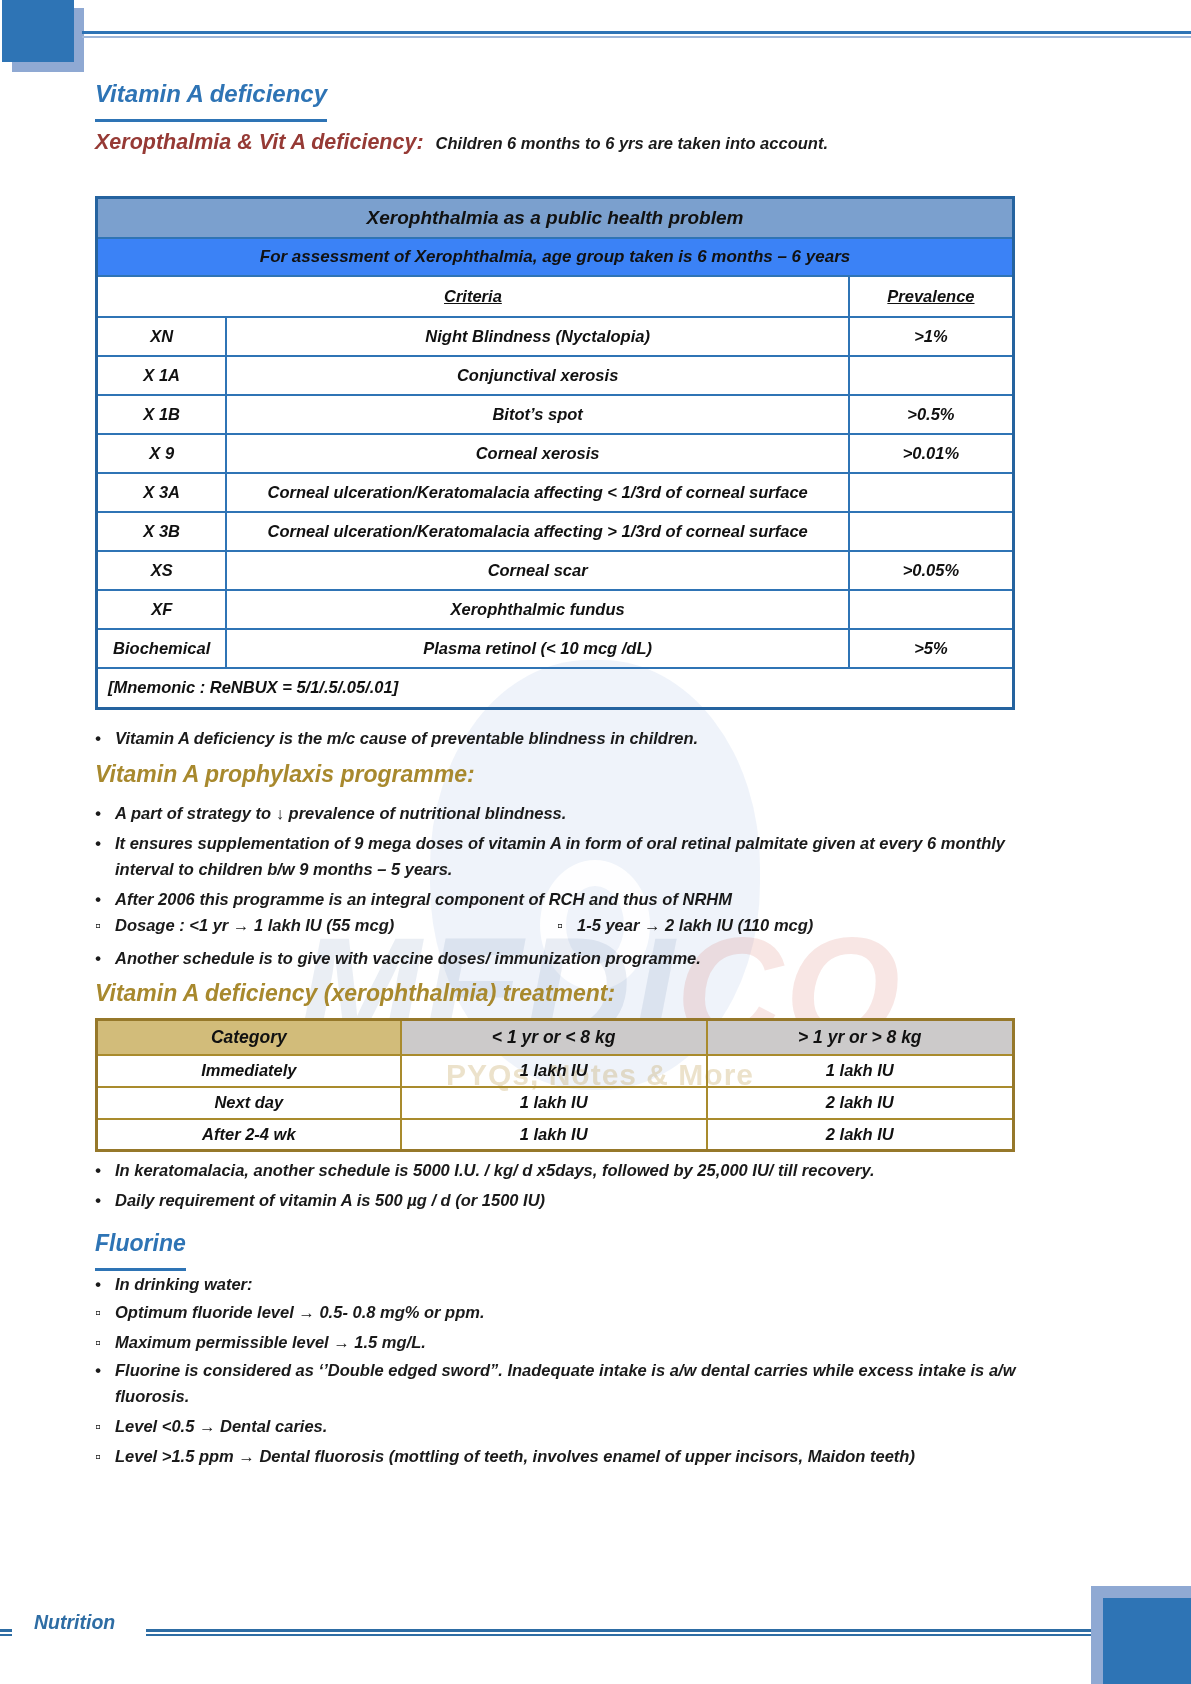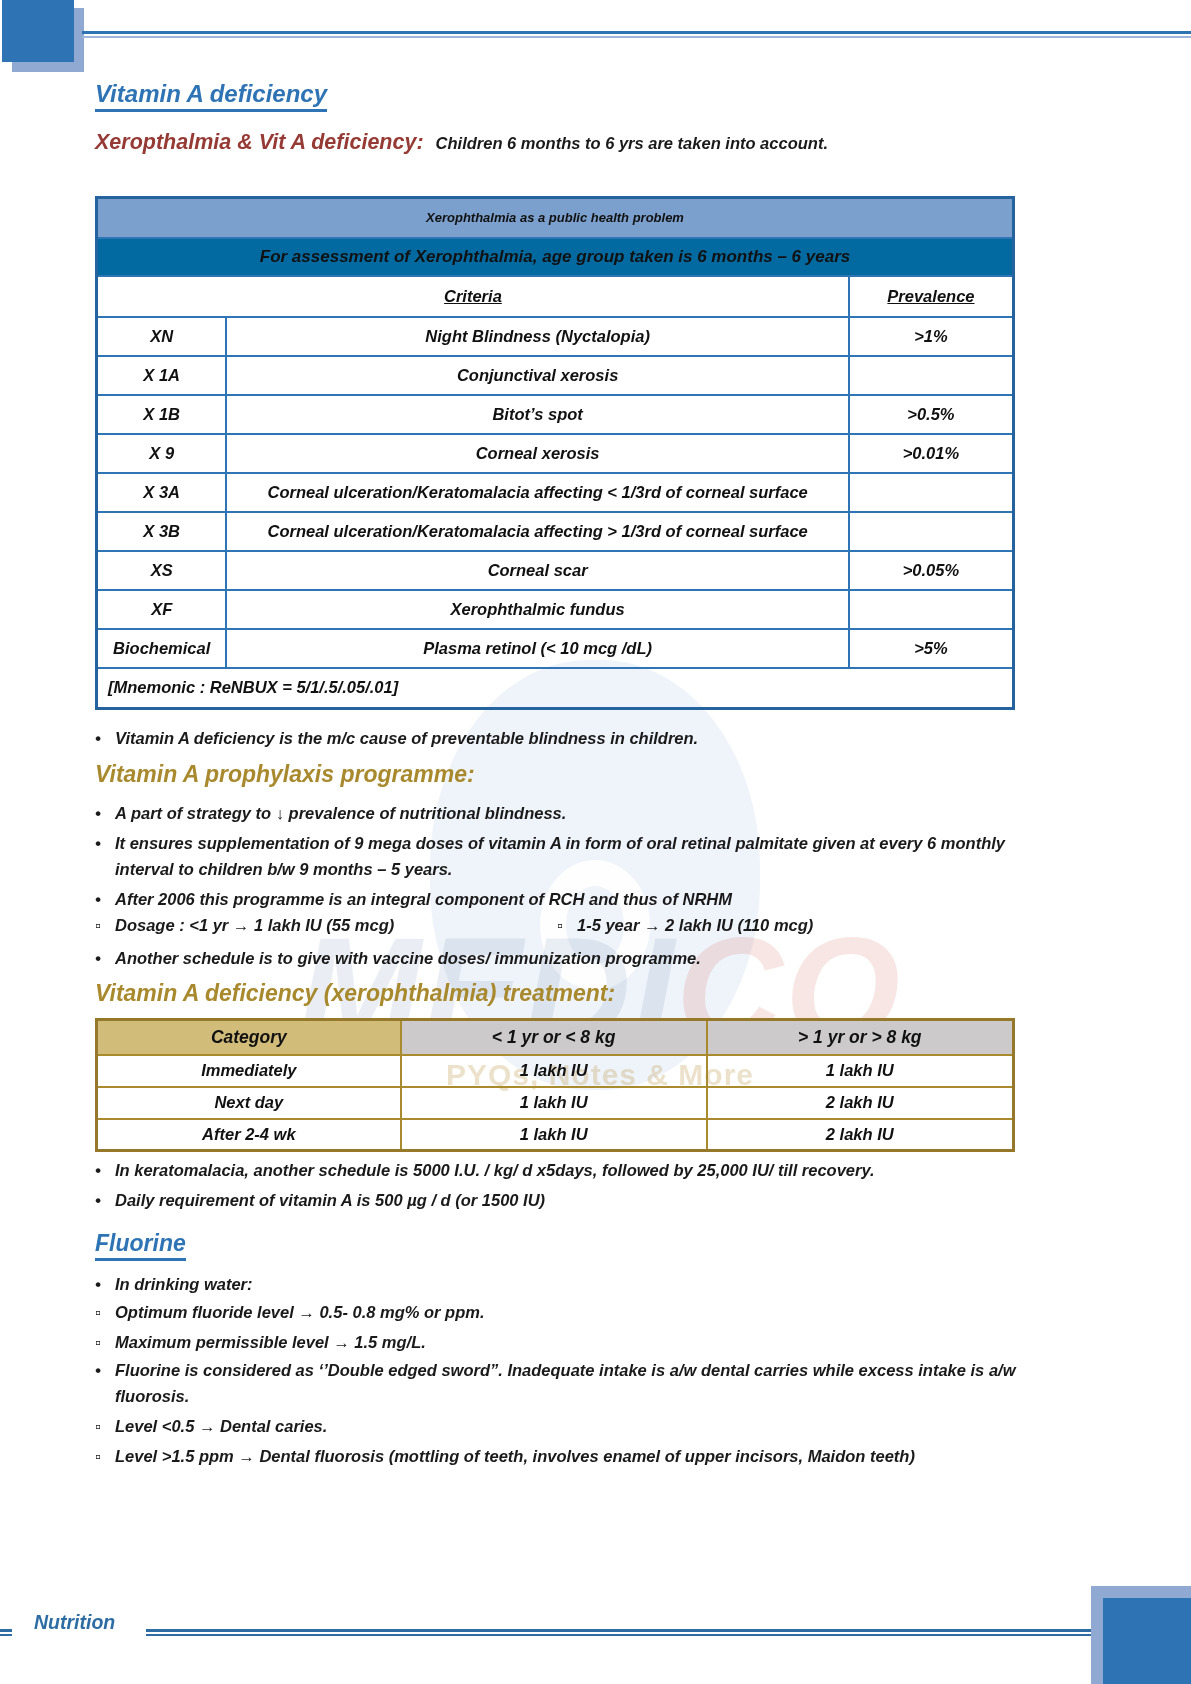--- a/index.html
+++ b/index.html
@@ -21,40 +21,40 @@
   .wm-blob { left:430px; top:660px; width:330px; height:430px; background:#E9EFF8; border-radius:48%; opacity:.75; }
   .wm-ring { left:540px; top:860px; width:110px; height:130px; border:26px solid #fff; border-radius:50%; opacity:.9; }
   .wm-text { left:270px; top:905px; width:660px; text-align:center; font-size:148px; font-weight:bold; font-style:italic; letter-spacing:2px; white-space:nowrap; }
   .wm-text .p1 { color:rgba(46,84,146,.10); }
   .wm-text .p2 { color:rgba(198,62,50,.13); }
   .wm-tag { left:270px; top:1058px; width:660px; text-align:center; font-size:30px; font-weight:bold; color:rgba(186,150,70,.28); letter-spacing:1px; }
 
   
   .abs { position:absolute; left:95px; }
   .h-blue { color:#2E74B5; font-size:24px; font-weight:bold; font-style:italic;
-    border-bottom:3px solid #2E74B5; padding-bottom:1px; display:inline-block; }
+    border-bottom:3px solid #2E74B5; padding-bottom:11px; display:inline-block; }
   .h-maroon { color:#963A35; font-size:21.5px; font-weight:bold; font-style:italic; }
   .h-maroon .tail { color:#1a1a1a; font-size:16.5px; margin-left:12px;text-align:right; }
   .h-gold { color:#A8892E; font-size:23px; font-weight:bold; font-style:italic; }
 
   .bullet-line { display:flex; width:927px; font-size:16.5px; font-weight:bold; font-style:italic;
     color:#1a1a1a; line-height:1.55; }
   .bullet-line .mk { flex:0 0 20px; }
   .dosage-row { display:flex; width:927px; font-size:16.5px; font-weight:bold; font-style:italic; color:#1a1a1a; }
   .dosage-row .d-left { flex:0 0 462px; display:flex; }
   .dosage-row .d-right { display:flex; }
   .dosage-row .mk { flex:0 0 20px; }
 
   
   table { border-collapse:collapse; background:transparent; }
   .t1 { position:absolute; left:95px; top:196px; width:920px; border:3px solid #25639F; }
   .t1 td { border:2px solid #2F74B5; text-align:center; font-weight:bold; font-style:italic;
     color:#111; font-size:16.5px; padding:4px 6px; }
-  .t1 .row-title td { background:#7BA0CE; font-size:13px; height:40px; }
-  .t1 .row-sub td { background:#0369a1; font-size:17px; height:38px; }
+  .t1 .row-title td { background:#7BA0CE; font-size:19px; height:40px; }
+  .t1 .row-sub td { background:#3b82f6; font-size:17px; height:38px; }
   .t1 .row-colhead td { height:41px; }
   .t1 .row-colhead .u { text-decoration:underline; }
   .t1 .data td { height:39px; }
   .t1 .c-code { width:130px; }
   .t1 .c-crit { width:625px; }
   .t1 .c-prev { width:165px; }
   .t1 .row-mnemonic td { text-align:left; height:41px; padding-left:10px; font-size:16.5px; }
 
   
   .t2 { position:absolute; left:95px; top:1018px; width:920px; border:3px solid #96782A; }

